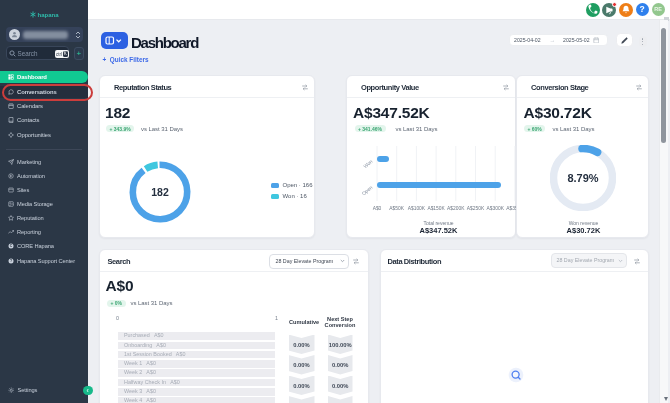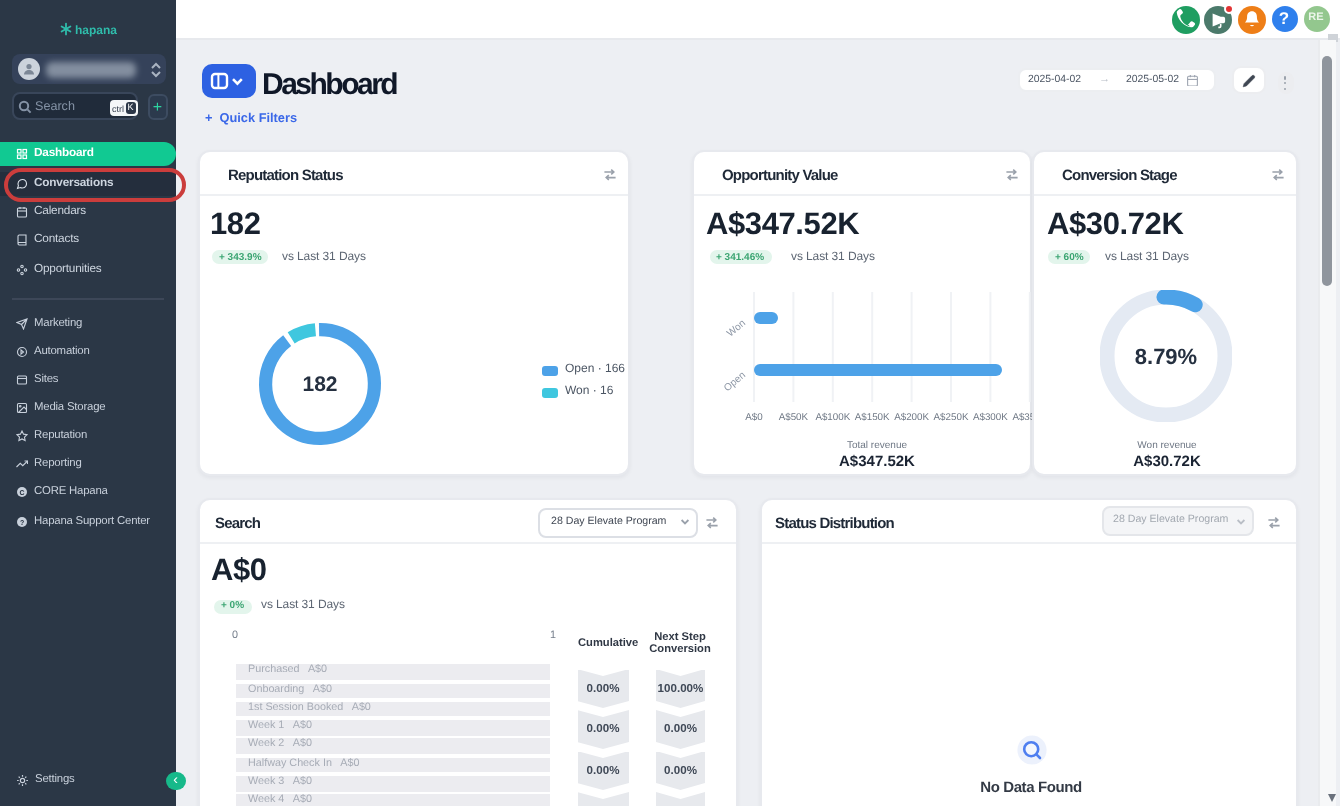--- a/index.html
+++ b/index.html
@@ -342,29 +342,28 @@
   <div class="fcell" style="left:188.5px;top:105px;">0.00%</div>
   <div class="fcell" style="left:188.5px;top:125.5px;">0.00%</div>
   <div class="fcell" style="left:188.5px;top:146px;">0.00%</div>
   <div class="fcell fc2" style="left:228px;top:84.5px;">100.00%</div>
   <div class="fcell fc2" style="left:228px;top:105px;">0.00%</div>
   <div class="fcell fc2" style="left:228px;top:125.5px;">0.00%</div>
   <div class="fcell fc2" style="left:228px;top:146px;">0.00%</div>
 </div>
 <div class="card" style="left:380px;top:249px;width:269px;height:170px;" id="card5">
   <div class="chead"></div>
-    <div class="ctitle" style="left:6.5px;">Status Distribution</div>
+    <div class="ctitle" style="left:6.5px;">Data Distribution</div>
   <div class="abs" style="left:169.5px;top:3px;width:76px;height:15px;border:1px solid #e4e6ea;border-radius:4px;background:#f4f5f7;"></div>
   <div class="abs" style="left:175.5px;top:7.3px;font-size:5.3px;color:#a2a8b0;">28 Day Elevate Program</div>
   <svg class="abs" style="left:237px;top:8.5px" width="5" height="4" viewBox="0 0 5 4">
       <path d="M.8 1l1.7 1.7L4.2 1" fill="none" stroke="#b9bec6" stroke-width=".9"></path>
     </svg>
   <svg class="hicon" style="right:7px" width="8" height="7" viewBox="0 0 8 7" stroke="#9aa1ab" stroke-width=".8" fill="none">
       <path d="M1.2 2h4.6M4.6 .8L5.9 2 4.6 3.2"></path>
       <path d="M6.8 4.8H2.2M3.4 3.6L2.1 4.8l1.3 1.2"></path>
     </svg>
   <svg class="abs" style="left:127px;top:116.5px" width="16" height="16" viewBox="0 0 16 16">
     <circle cx="8" cy="8" r="7.3" fill="#e9effc" opacity=".85"></circle>
     <circle cx="7.6" cy="7.6" r="3.5" fill="#f4f7fd" stroke="#4f7ff0" stroke-width="1.3"></circle>
     <line x1="10.2" y1="10.2" x2="12" y2="12" stroke="#4f7ff0" stroke-width="1.3" stroke-linecap="round"></line>
   </svg>
-  <div class="abs" style="left:0;top:139px;width:269px;text-align:center;font-size:7.5px;font-weight:bold;color:#333a45;letter-spacing:-.2px;">No Data Found</div>
 </div>
 
 </body></html>

